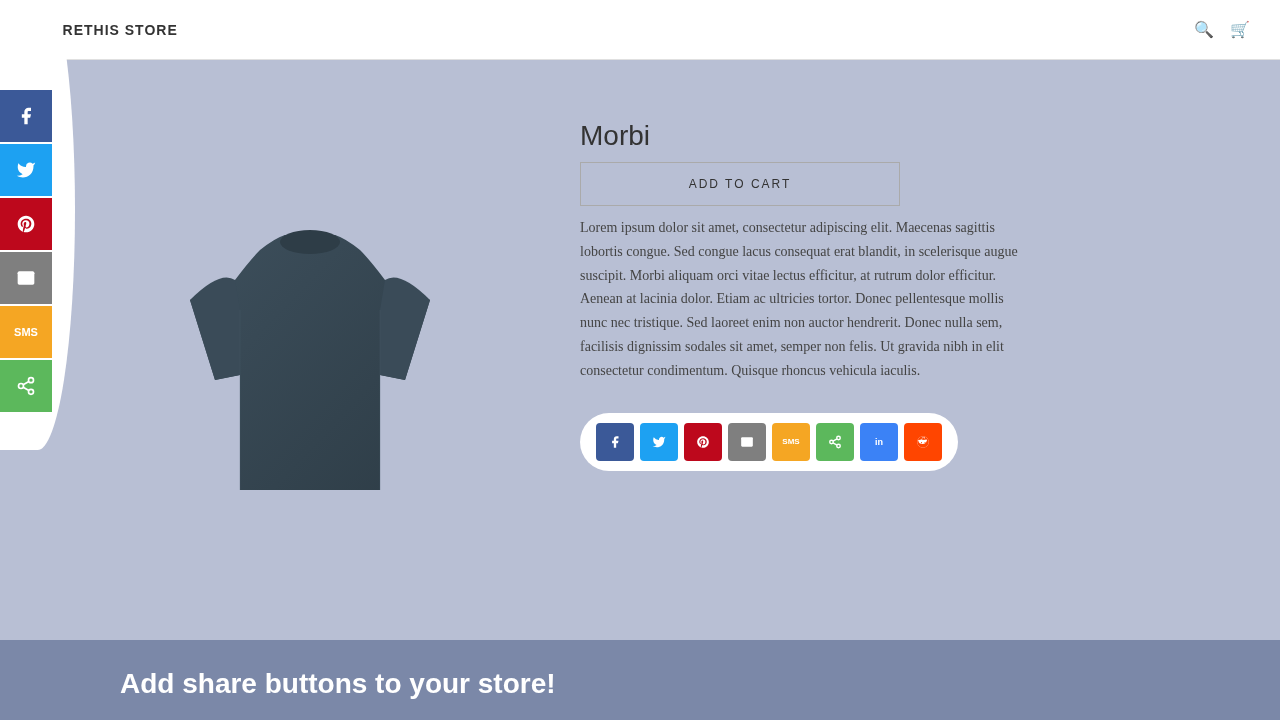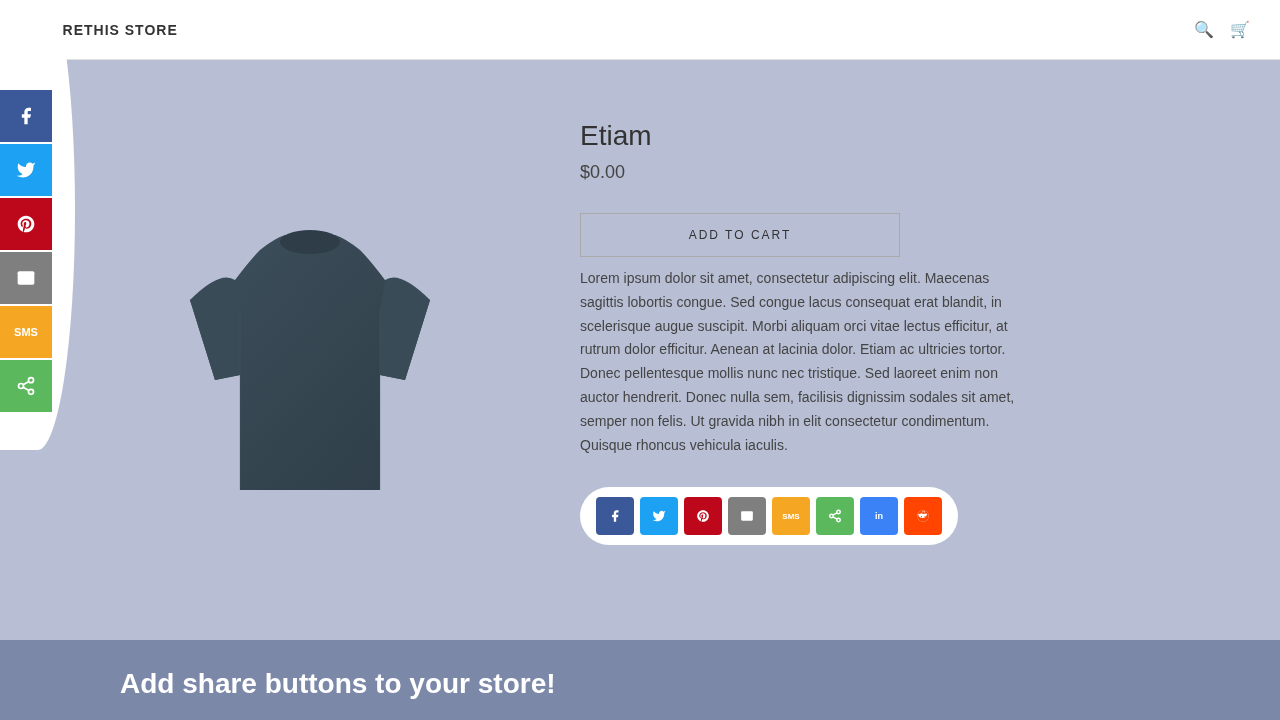--- a/index.html
+++ b/index.html
@@ -153,20 +153,21 @@
       text-align: center;
     }
 
     
     .product-description {
       font-size: 14px;
       line-height: 1.7;
       color: #444;
       max-width: 440px;
       margin-bottom: 30px;
+      font-family: Liberation Serif, serif;
     }
 
     
     .share-buttons-row {
       display: flex;
       align-items: center;
       gap: 6px;
       background: #fff;
       border-radius: 30px;
       padding: 10px 16px;
@@ -275,22 +276,21 @@
 
         <ellipse cx="150" cy="62" rx="30" ry="12" fill="#2e3d47"></ellipse>
 
         <path d="M 80 130 L 80 310" stroke="#4a5d6a" stroke-width="1" fill="none" opacity="0.3"></path>
         <path d="M 220 130 L 220 310" stroke="#4a5d6a" stroke-width="1" fill="none" opacity="0.3"></path>
       </svg>
     </div>
   </div>
 
   <div class="product-info">
-    <h1 class="product-title">Etiam</h1>
-    <p class="product-price">$0.00</p>
+    <h1 class="product-title">Morbi</h1>
 
     <button class="btn-add-to-cart">ADD TO CART</button>
 
     <p class="product-description">Lorem ipsum dolor sit amet, consectetur adipiscing elit. Maecenas sagittis lobortis congue. Sed congue lacus consequat erat blandit, in scelerisque augue suscipit. Morbi aliquam orci vitae lectus efficitur, at rutrum dolor efficitur. Aenean at lacinia dolor. Etiam ac ultricies tortor. Donec pellentesque mollis nunc nec tristique. Sed laoreet enim non auctor hendrerit. Donec nulla sem, facilisis dignissim sodales sit amet, semper non felis. Ut gravida nibh in elit consectetur condimentum. Quisque rhoncus vehicula iaculis.</p>
 
     <div class="share-buttons-row">
       <button class="share-icon-btn si-facebook">
         <svg width="14" height="14" viewBox="0 0 24 24" fill="white">
             <path d="M18 2h-3a5 5 0 0 0-5 5v3H7v4h3v8h4v-8h3l1-4h-4V7a1 1 0 0 1 1-1h3z"></path>
           </svg>

